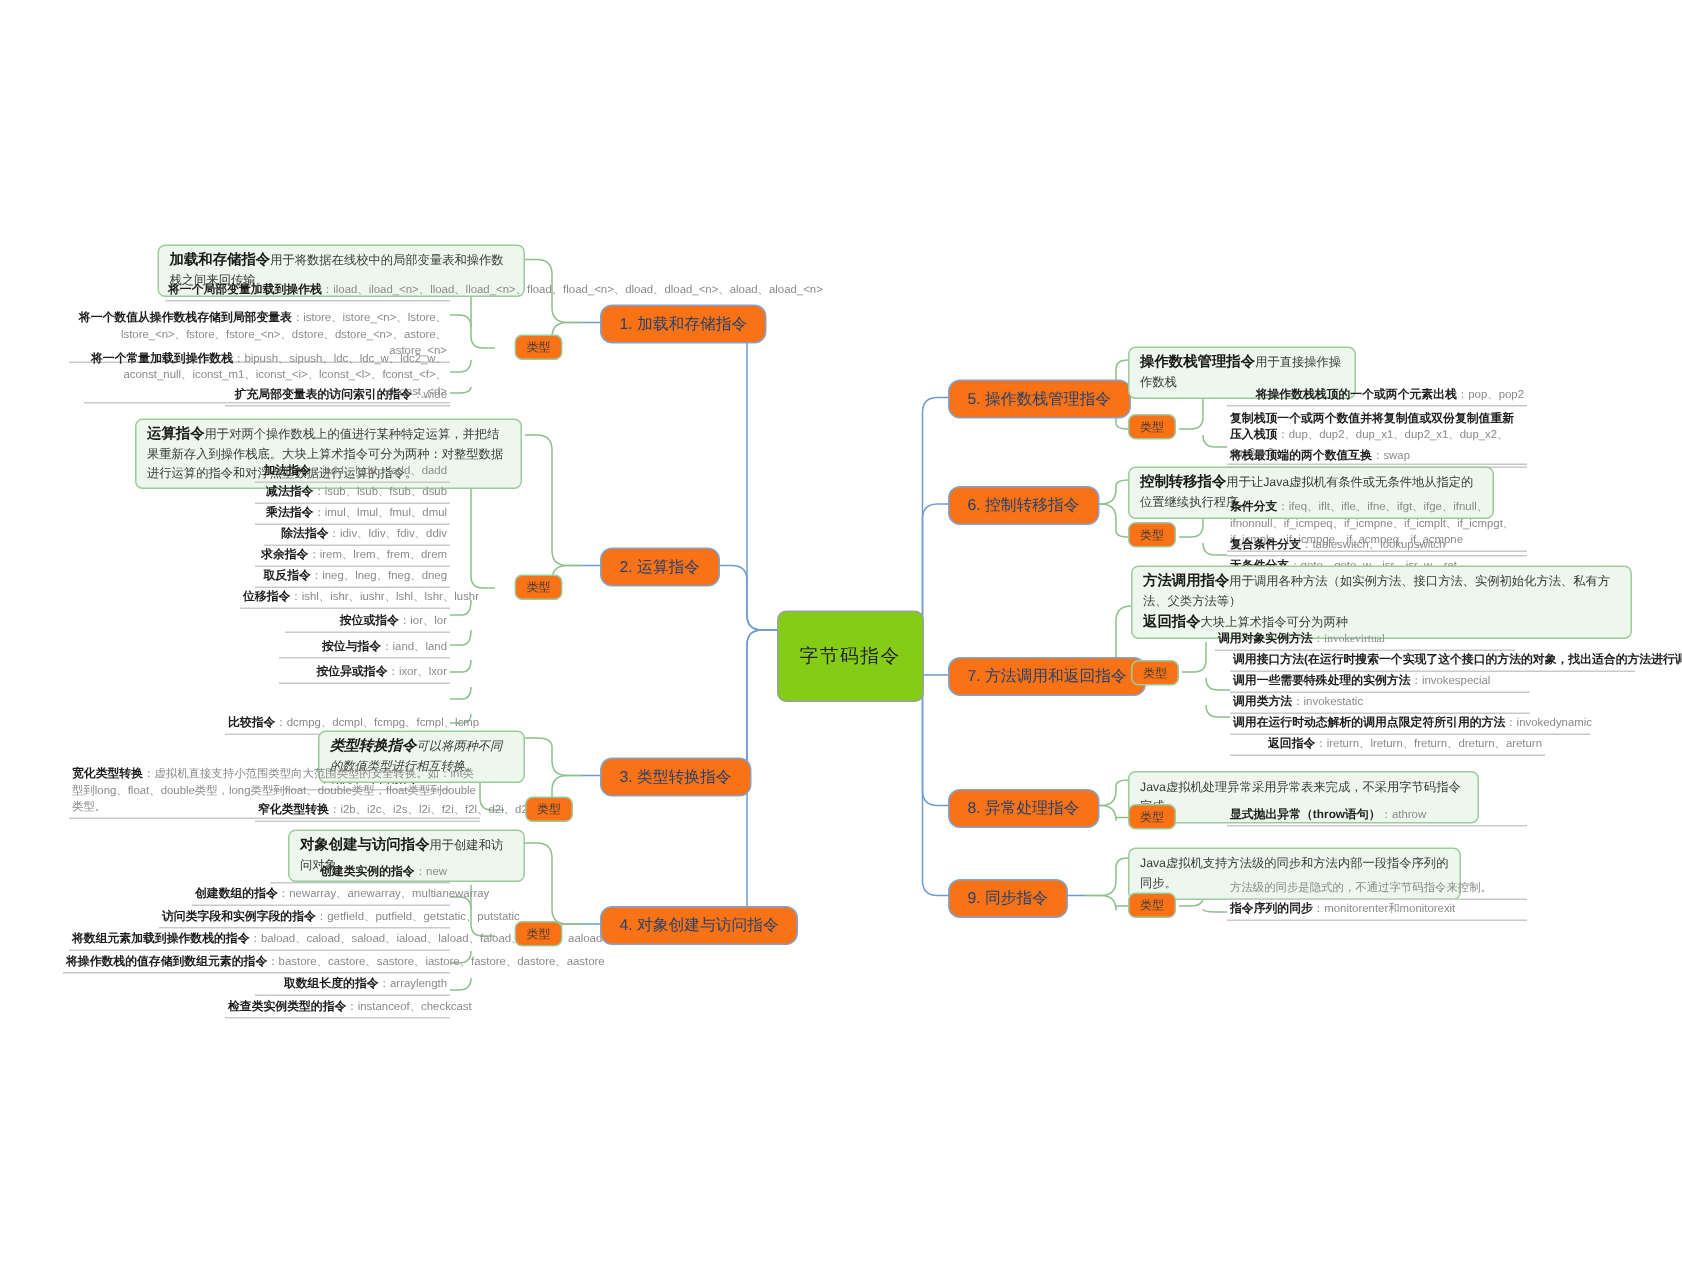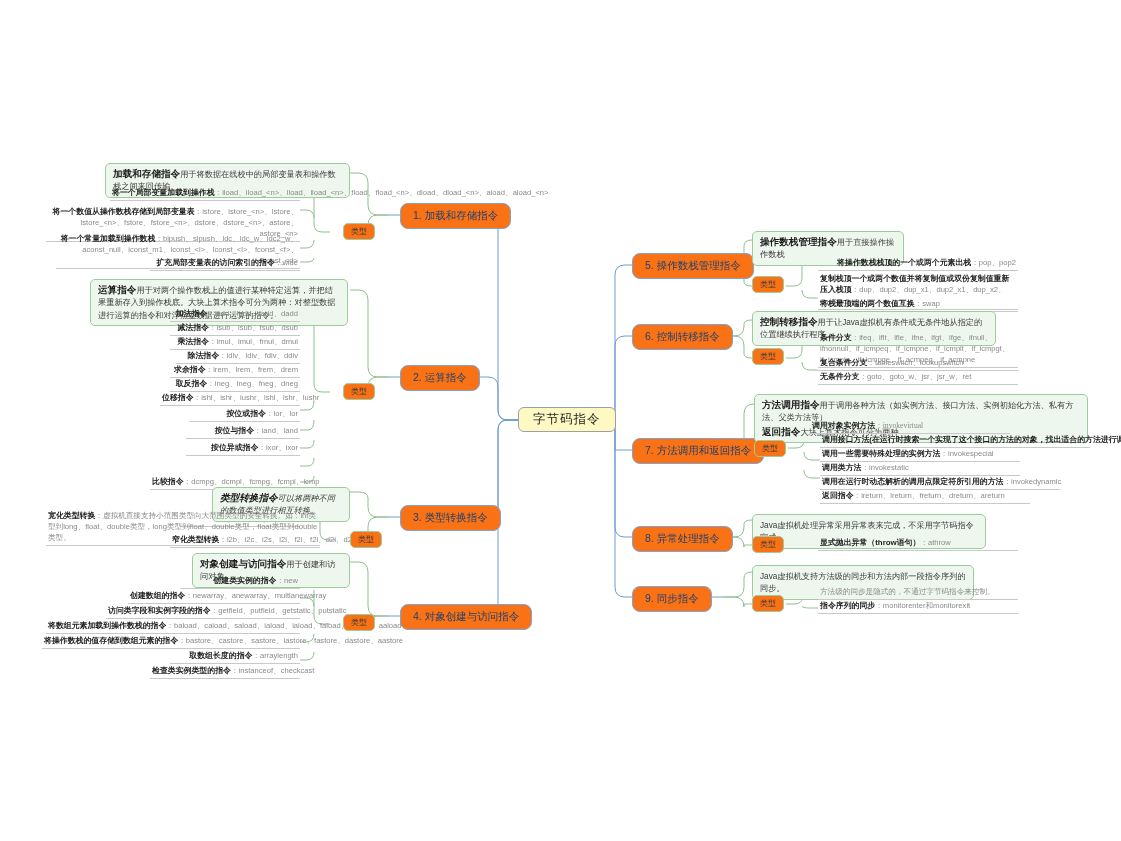--- a/index.html
+++ b/index.html
@@ -8,22 +8,22 @@
     font-family:"Liberation Sans","DejaVu Sans",sans-serif;
     color:#333333;
   }
   #canvas{position:absolute;left:0;top:0;width:1121px;height:841px;}
   svg.links{position:absolute;left:0;top:0;width:1121px;height:841px;pointer-events:none;}
 
   .node{position:absolute;box-sizing:border-box;}
 
   
   .root{
-    background:#fef9c3;border:1px solid #9aa0a6;border-radius:6px;
-    padding:3px 14px;font-size:12.5px;color:#222;letter-spacing:1px;
+    background:#84cc16;border:1px solid #9aa0a6;border-radius:6px;
+    padding:21px 14px;font-size:12.5px;color:#222;letter-spacing:1px;
     white-space:nowrap;
   }
   
   .branch{
     background:#f97316;border:1px solid #7fa3d4;border-radius:8px;
     padding:5px 12px;font-size:10.5px;color:#27406b;white-space:nowrap;
   }
   
   .hdr{
     background:#eef7ee;border:1px solid #9ccb9c;border-radius:5px;
@@ -206,31 +206,31 @@
   <div class="node branch" style="left:632px;top:324px;">6. 控制转移指令</div>
   <div class="node hdr" style="left:752px;top:311px;width:244px;">
     <b>控制转移指令</b><span>用于让Java虚拟机有条件或无条件地从指定的位置继续执行程序。</span>
   </div>
   <div class="node tag" style="left:752px;top:348px;">类型</div>
   <div class="node leaf wrap" style="left:818px;top:331px;width:200px;"><b>条件分支</b>：<span>ifeq、iflt、ifle、ifne、ifgt、ifge、ifnull、ifnonnull、if_icmpeq、if_icmpne、if_icmplt、if_icmpgt、if_icmple、if_icmpge、if_acmpeq、if_acmpne</span></div>
   <div class="node leaf" style="left:818px;top:356px;width:200px;"><b>复合条件分支</b>：<span>tableswitch、lookupswitch</span></div>
   <div class="node leaf" style="left:818px;top:370px;width:200px;"><b>无条件分支</b>：<span>goto、goto_w、jsr、jsr_w、ret</span></div>
 
   <div class="node branch" style="left:632px;top:438px;"><span>7. 方法调用和返回指令</span></div>
-  <div class="node hdr" style="left:754px;top:394px;width:334px;">
+  <div class="node hdr" style="left:754px;top:377px;width:334px;">
     <div><b>方法调用指令</b><span>用于调用各种方法（如实例方法、接口方法、实例初始化方法、私有方法、父类方法等）</span></div>
     <div><b>返回指令</b><span>大块上算术指令可分为两种</span></div>
   </div>
   <div class="node tag" style="left:754px;top:440px;">类型</div>
   <div class="node leaf" style="left:810px;top:419px;width:200px;font-family:Liberation Serif, serif;"><b>调用对象实例方法</b>：<span>invokevirtual</span></div>
   <div class="node leaf" style="left:820px;top:433px;width:270px;"><b>调用接口方法(在运行时搜索一个实现了这个接口的方法的对象，找出适合的方法进行调用)</b>：</div>
   <div class="node leaf" style="left:820px;top:447px;width:200px;"><b>调用一些需要特殊处理的实例方法</b>：<span>invokespecial</span></div>
   <div class="node leaf" style="left:820px;top:461px;width:200px;"><b>调用类方法</b>：<span>invokestatic</span></div>
   <div class="node leaf" style="left:820px;top:475px;width:240px;text-align:center;"><b>调用在运行时动态解析的调用点限定符所引用的方法</b>：<span>invokedynamic</span></div>
-  <div class="node leaf" style="left:820px;top:489px;width:210px;"><b>返回指令</b>：<span>ireturn、lreturn、freturn、dreturn、areturn</span></div>
+  <div class="node leaf" style="left:820px;top:489px;width:210px;text-align:right;"><b>返回指令</b>：<span>ireturn、lreturn、freturn、dreturn、areturn</span></div>
 
   <div class="node branch" style="left:632px;top:526px;">8. 异常处理指令</div>
   <div class="node hdr" style="left:752px;top:514px;width:234px;">
     <b></b><span>Java虚拟机处理异常采用异常表来完成，不采用字节码指令完成。</span>
   </div>
   <div class="node tag" style="left:752px;top:536px;">类型</div>
   <div class="node leaf" style="left:818px;top:536px;width:200px;"><b>显式抛出异常（throw语句）</b>：<span>athrow</span></div>
 
   <div class="node branch" style="left:632px;top:586px;">9. 同步指令</div>
   <div class="node hdr" style="left:752px;top:565px;width:222px;">

